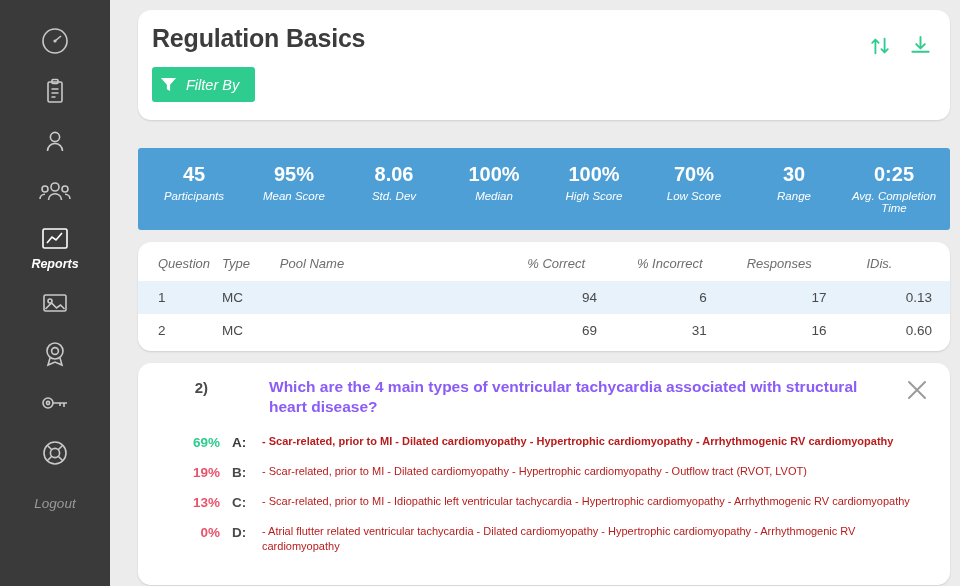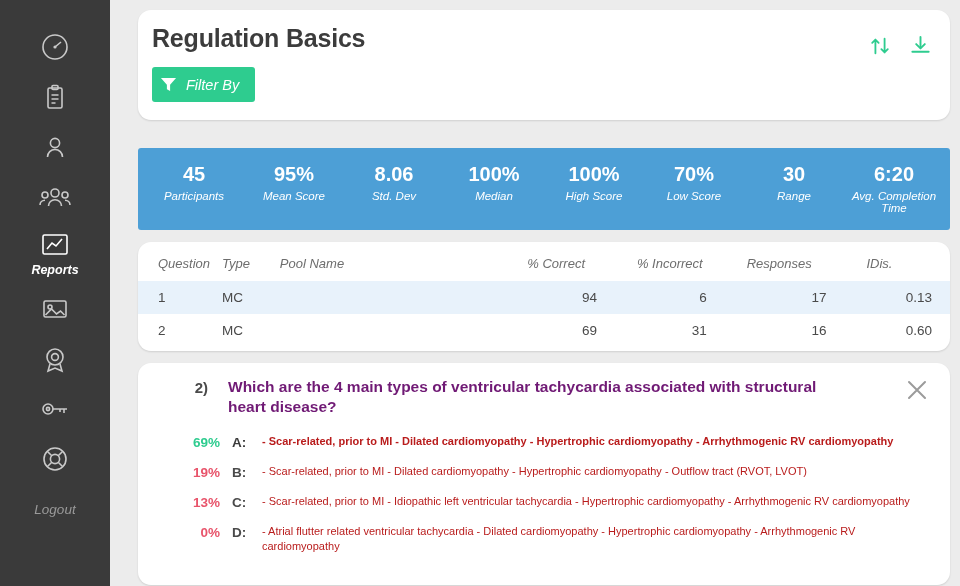--- a/index.html
+++ b/index.html
@@ -11,21 +11,21 @@
     font-family: "Liberation Sans", sans-serif;
   }
   #app { position: relative; width: 960px; height: 586px; display: flex; }
 
   
   .sidebar {
     width: 110px; min-width: 110px;
     background: #3a3a3a;
     display: flex; flex-direction: column;
     align-items: center;
-    padding-top: 22px;
+    padding-top: 16px;
   }
   .nav-item {
     width: 110px;
     height: 50px;
     display: flex; flex-direction: column;
     align-items: center; justify-content: center;
     color: #c9c9c9;
     cursor: pointer;
     position: relative;
   }
@@ -141,23 +141,24 @@
     font-weight: bold;
     color: #4a4a4a;
     text-align: right;
     padding-right: 20px;
     padding-top: 2px;
     flex: none;
   }
   .detail-q {
     font-size: 15.5px;
     font-weight: bold;
-    color: #701a75;
+    color: #8b5cf6;
     line-height: 1.32;
     max-width: 600px;
+    margin-left: 41px;
   }
   .close-x {
     position: absolute;
     top: 14px; right: 20px;
     width: 26px; height: 26px;
     color: #9b9b9b;
     cursor: pointer;
     line-height: 0;
   }
   .answers { margin-top: 16px; }
@@ -344,21 +345,21 @@
       </div>
       <div class="stat">
         <div class="val">70%</div>
         <div class="lbl">Low Score</div>
       </div>
       <div class="stat">
         <div class="val">30</div>
         <div class="lbl">Range</div>
       </div>
       <div class="stat">
-        <div class="val">6:20</div>
+        <div class="val">0:25</div>
         <div class="lbl">Avg. Completion Time</div>
       </div>
     </div>
 
     <div class="card table-card">
       <table class="qtable">
         <thead>
           <tr>
             <th class="col-q">Question</th>
             <th class="col-type">Type</th>

